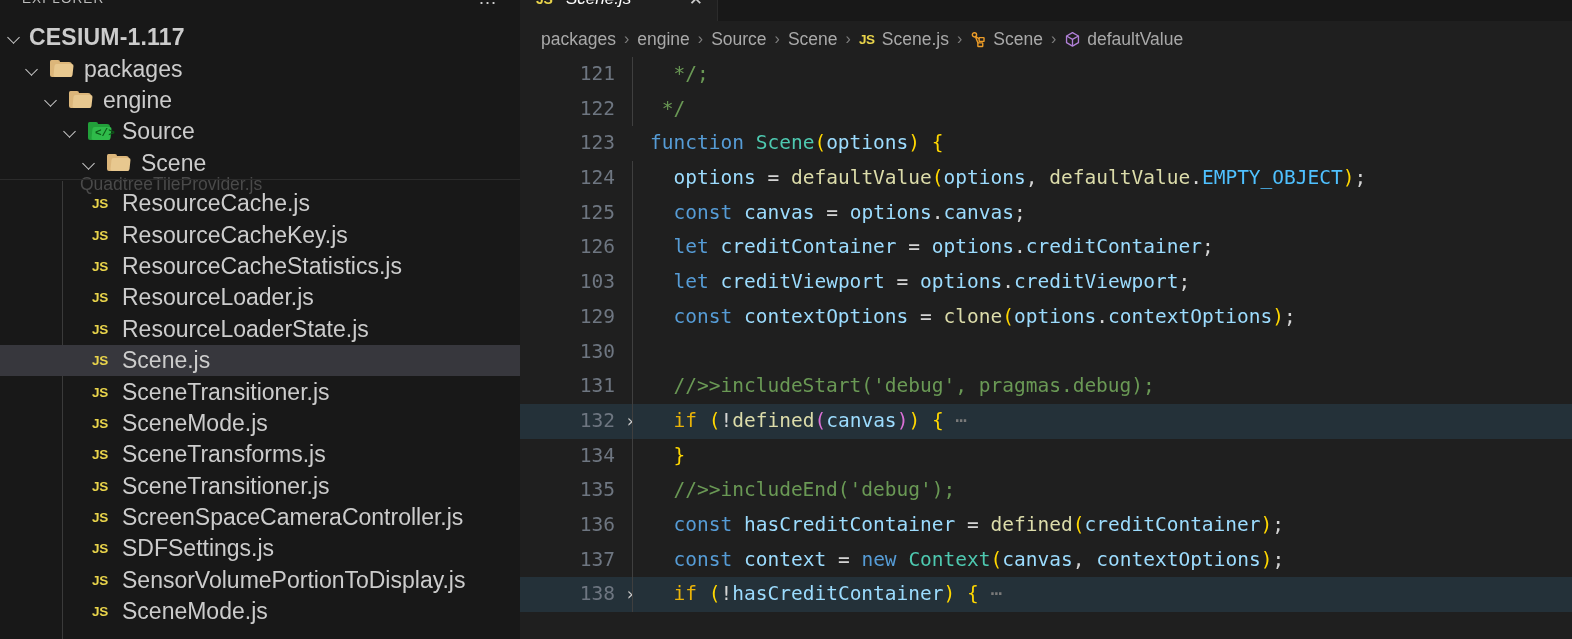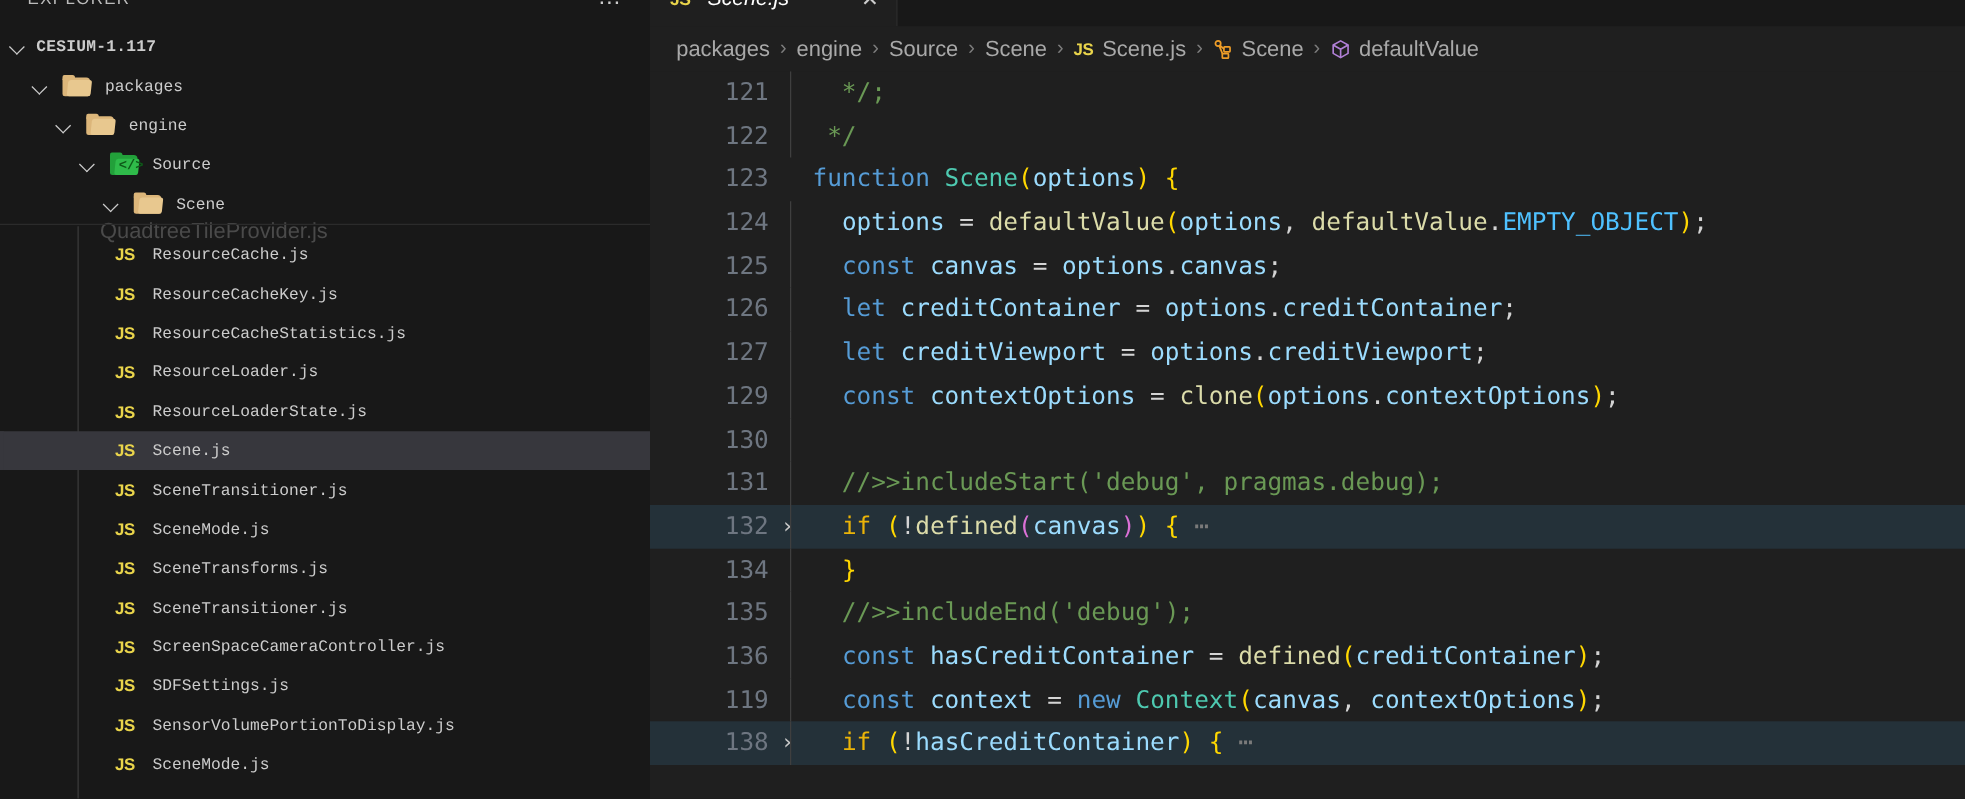--- a/index.html
+++ b/index.html
@@ -80,21 +80,21 @@
   .folder-ico.src .f-mark {
     position:absolute; left:8px; top:5px; font-size:11px; color:#0d5a18;
     font-family:"Liberation Mono", monospace; font-weight:700; line-height:13px;
   }
   .js-ico {
     flex: 0 0 30px; width:30px;
     color:#e9d44b; font-weight:800; font-size:13.5px;
     font-family:"Liberation Sans", sans-serif;
     text-align:left; letter-spacing:-0.3px;
   }
-  .fname { color:#cccccc; font-size:13px;font-family:Liberation Mono, monospace; }
+  .fname { color:#cccccc; font-size:23px; }
   .indent-guide {
     position:absolute; top:0; bottom:0; width:1px; background:#3a3a3a;
   }
   .ghost-row {
     position:absolute; left:0; right:0;
     color:#4a4a4a; font-size:17.5px; overflow:hidden; white-space:nowrap;
   }
   .sticky-sep { position:absolute; left:0; right:0; height:1px; background:#2b2b2b; }
 
   
@@ -397,21 +397,21 @@
       <span class="iguide"></span>
       <span class="ctext"><span class="t-op"> </span><span class="t-op"> </span><span class="t-kw">const</span><span class="t-op"> </span><span class="t-var">canvas</span><span class="t-op"> </span><span class="t-op">=</span><span class="t-op"> </span><span class="t-var">options</span><span class="t-op">.</span><span class="t-var">canvas</span><span class="t-op">;</span></span>
     </div>
         <div class="cline">
       <span class="lnum">126</span>
       
       <span class="iguide"></span>
       <span class="ctext"><span class="t-op"> </span><span class="t-op"> </span><span class="t-kw">let</span><span class="t-op"> </span><span class="t-var">creditContainer</span><span class="t-op"> </span><span class="t-op">=</span><span class="t-op"> </span><span class="t-var">options</span><span class="t-op">.</span><span class="t-var">creditContainer</span><span class="t-op">;</span></span>
     </div>
         <div class="cline">
-      <span class="lnum">127</span>
+      <span class="lnum">103</span>
       
       <span class="iguide"></span>
       <span class="ctext"><span class="t-op"> </span><span class="t-op"> </span><span class="t-kw">let</span><span class="t-op"> </span><span class="t-var">creditViewport</span><span class="t-op"> </span><span class="t-op">=</span><span class="t-op"> </span><span class="t-var">options</span><span class="t-op">.</span><span class="t-var">creditViewport</span><span class="t-op">;</span></span>
     </div>
         <div class="cline">
       <span class="lnum">129</span>
       
       <span class="iguide"></span>
       <span class="ctext"><span class="t-op"> </span><span class="t-op"> </span><span class="t-kw">const</span><span class="t-op"> </span><span class="t-var">contextOptions</span><span class="t-op"> </span><span class="t-op">=</span><span class="t-op"> </span><span class="t-fn">clone</span><span class="t-p1">(</span><span class="t-var">options</span><span class="t-op">.</span><span class="t-var">contextOptions</span><span class="t-p1">)</span><span class="t-op">;</span></span>
     </div>
@@ -445,21 +445,21 @@
       <span class="iguide"></span>
       <span class="ctext"><span class="t-cmt">  //&gt;&gt;includeEnd('debug');</span></span>
     </div>
         <div class="cline">
       <span class="lnum">136</span>
       
       <span class="iguide"></span>
       <span class="ctext"><span class="t-op"> </span><span class="t-op"> </span><span class="t-kw">const</span><span class="t-op"> </span><span class="t-var">hasCreditContainer</span><span class="t-op"> </span><span class="t-op">=</span><span class="t-op"> </span><span class="t-fn">defined</span><span class="t-p1">(</span><span class="t-var">creditContainer</span><span class="t-p1">)</span><span class="t-op">;</span></span>
     </div>
         <div class="cline">
-      <span class="lnum">119</span>
+      <span class="lnum">137</span>
       
       <span class="iguide"></span>
       <span class="ctext"><span class="t-op"> </span><span class="t-op"> </span><span class="t-kw">const</span><span class="t-op"> </span><span class="t-var">context</span><span class="t-op"> </span><span class="t-op">=</span><span class="t-op"> </span><span class="t-kw">new</span><span class="t-op"> </span><span class="t-fnG">Context</span><span class="t-p1">(</span><span class="t-var">canvas</span><span class="t-op">,</span><span class="t-op"> </span><span class="t-var">contextOptions</span><span class="t-p1">)</span><span class="t-op">;</span></span>
     </div>
         <div class="cline hl">
       <span class="lnum">138</span>
       <span class="fold">›</span>
       <span class="iguide"></span>
       <span class="ctext"><span class="t-op"> </span><span class="t-op"> </span><span class="t-ctl">if</span><span class="t-op"> </span><span class="t-p1">(</span><span class="t-op">!</span><span class="t-var">hasCreditContainer</span><span class="t-p1">)</span><span class="t-op"> </span><span class="t-p1">{</span><span class="t-fade"> ⋯</span></span>
     </div>

